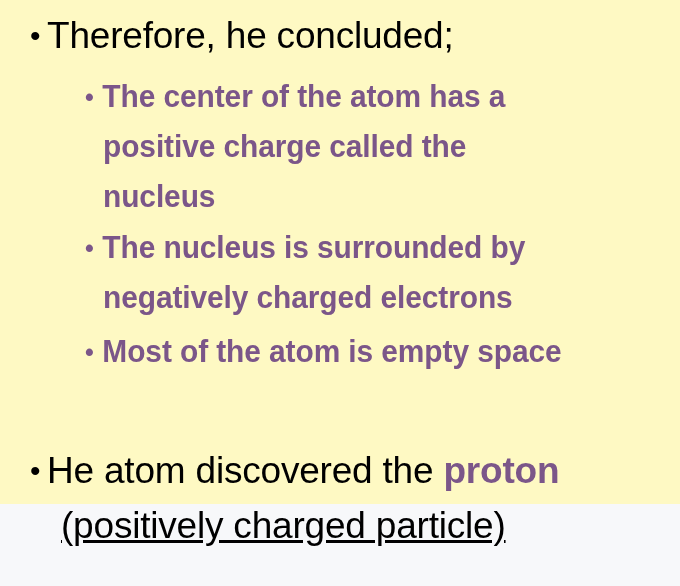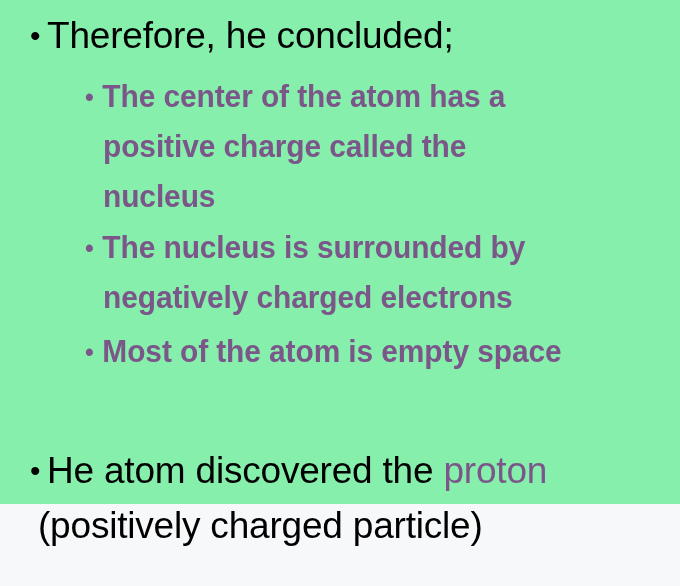--- a/index.html
+++ b/index.html
@@ -13,21 +13,21 @@
     font-family: "Liberation Sans", sans-serif;
     overflow: hidden;
     position: relative;
   }
 
   #slide {
     position: absolute;
     inset: 0;
     width: 680px;
     height: 586px;
-    background: #86efac;
+    background: #fef9c3;
   }
 
   
   .bottom-band {
     position: absolute;
     left: 0;
     right: 0;
     top: 504px;
     height: 82px;
     background: #f7f8fa;
@@ -56,21 +56,22 @@
     width: 17px;
     font-size: 30px;
     line-height: 48px;
     vertical-align: top;
     color: #000000;
   }
   .l1 .txt { display: inline; }
 
   
   .l1.cont {
-    left: 38px;
+    left: 61px;
+    text-decoration: underline;
   }
 
   
   .l2 {
     position: absolute;
     left: 85px;
     right: 4px;
     color: #7b5689;
     font-size: 31px;
     font-weight: 700;
@@ -87,21 +88,21 @@
     font-size: 26px;
     vertical-align: top;
     line-height: 50px;
     color: #7b5689;
   }
   .l2 .txt { display: inline; }
   .l2.cont { left: 103px; }
 
   .accent {
     color: #7b5689;
-    font-weight: 400;
+    font-weight: 700;
     font-stretch: condensed;
   }
 </style>
 </head>
 <body>
 
 <div id="slide">
 
   <div class="bottom-band"></div>
 

